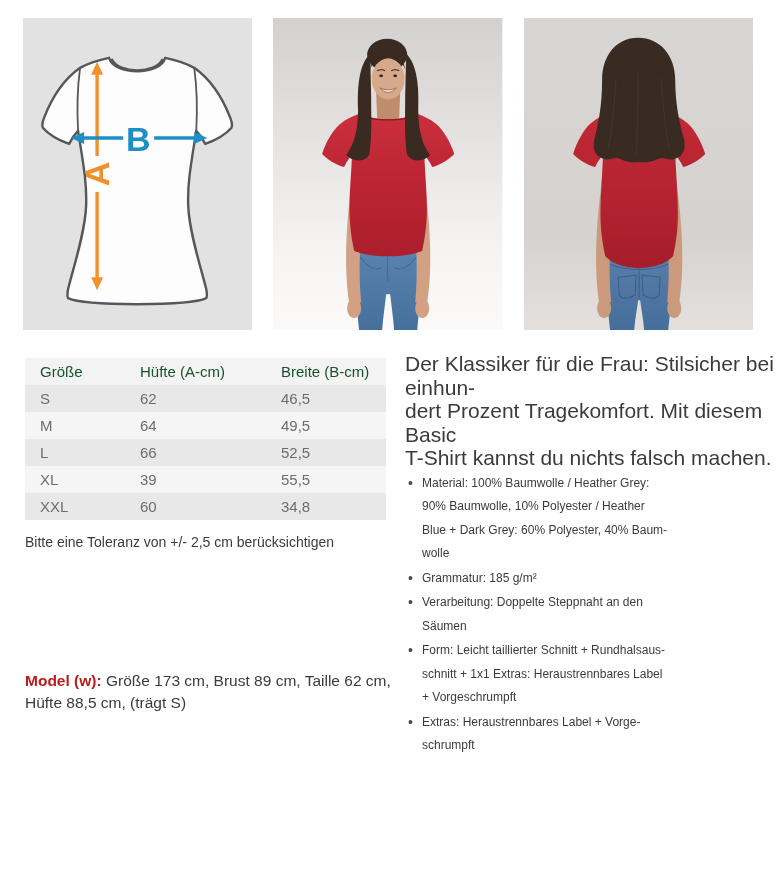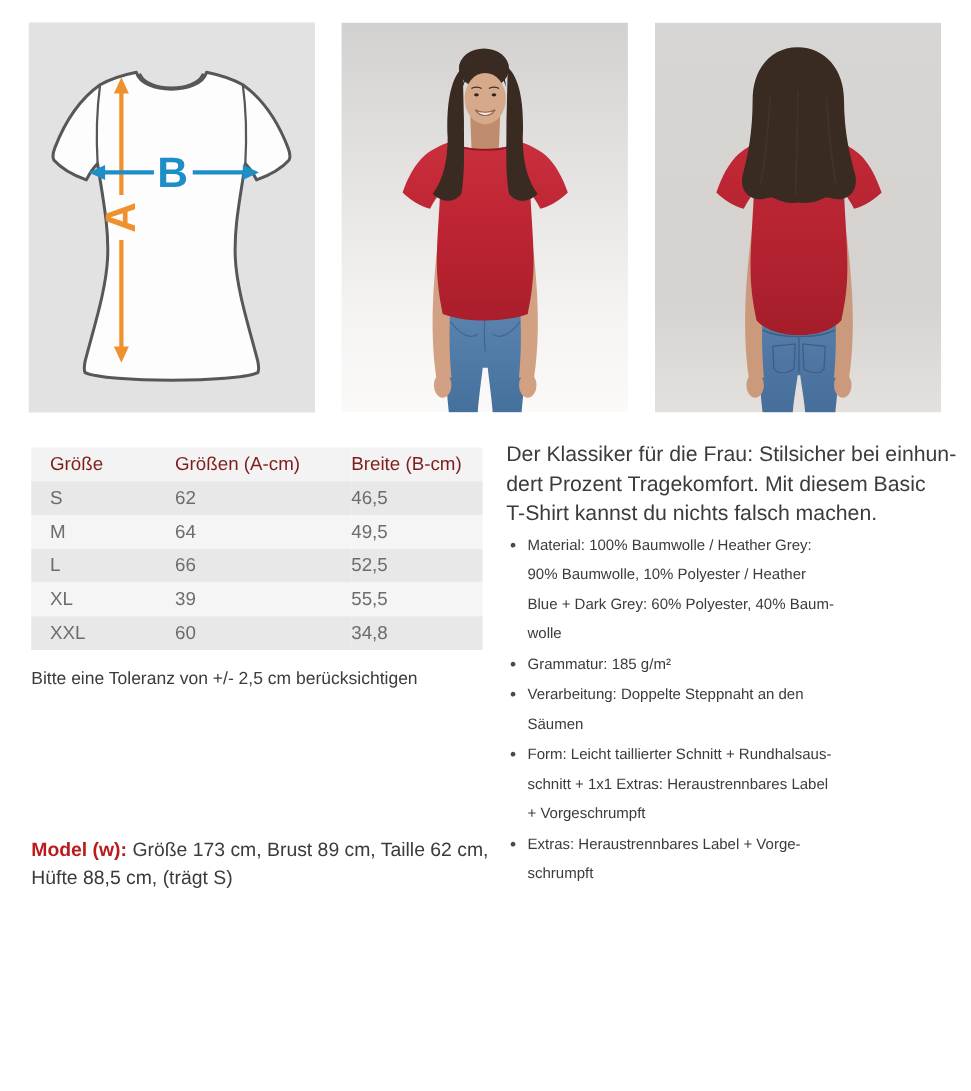--- a/index.html
+++ b/index.html
@@ -11,32 +11,32 @@
   .top-row{display:flex;gap:21px;padding:18px 24px 0 23px;}
   .img-box{flex:1;height:312px;overflow:hidden;position:relative;}
   .img-box svg{display:block;width:100%;height:100%;}
   .diagram-box{background:#e2e2e2;}
 
   .content-row{display:flex;margin-top:22px;padding-left:25px;}
   .left-col{width:372px;margin-right:8px;flex:none;}
   .right-col{width:372px;flex:none;}
 
   table.size-table{border-collapse:collapse;width:361px;margin-top:6px;font-size:15px;table-layout:fixed;}
-  table.size-table th{background:#f4f3f3;color:#7f1d1d;font-weight:400;text-align:left;height:27px;padding:0;}
+  table.size-table th{background:#f4f3f3;color:#14532d;font-weight:400;text-align:left;height:27px;padding:0;}
   table.size-table td{color:#6d6d6d;height:27px;padding:0;}
   table.size-table th:first-child, table.size-table td:first-child{padding-left:15px;width:100px;}
   table.size-table th:nth-child(2), table.size-table td:nth-child(2){width:141px;}
   table.size-table tr.odd td{background:#e9e8e8;}
   table.size-table tr.even td{background:#f6f5f5;}
 
   .tolerance{margin:11px 0 0;font-size:14px;line-height:22px;color:#3b3b3b;}
   .model-info{margin:117px 0 0;font-size:15.5px;line-height:22px;width:372px;}
   .model-info b{font-weight:700;color:#b91c1c;}
 
-  .intro{margin:0;font-size:17px;line-height:23.5px;white-space:pre-line;}
+  .intro{margin:0;font-size:21px;line-height:23.5px;white-space:pre-line;}
   ul.bullets{list-style:none;margin:2px 0 0;padding:0;font-size:12px;line-height:23.5px;}
   ul.bullets li{position:relative;padding-left:17px;white-space:pre-line;margin:0 0 1px;}
   ul.bullets li::before{content:"\2022";position:absolute;left:3px;top:0;color:#4a4a4a;font-size:14px;}
 </style>
 </head>
 <body>
 
 <div class="page">
 
   <div class="top-row">
@@ -183,21 +183,21 @@
     </div>
   </div>
 
   <div class="content-row">
 
     <div class="left-col">
       <table class="size-table">
         <thead>
           <tr>
             <th>Größe</th>
-            <th>Größen (A-cm)</th>
+            <th>Hüfte (A-cm)</th>
             <th>Breite (B-cm)</th>
           </tr>
         </thead>
         <tbody>
             <tr class="odd">
               <td>S</td>
               <td>62</td>
               <td>46,5</td>
             </tr>
             <tr class="even">

